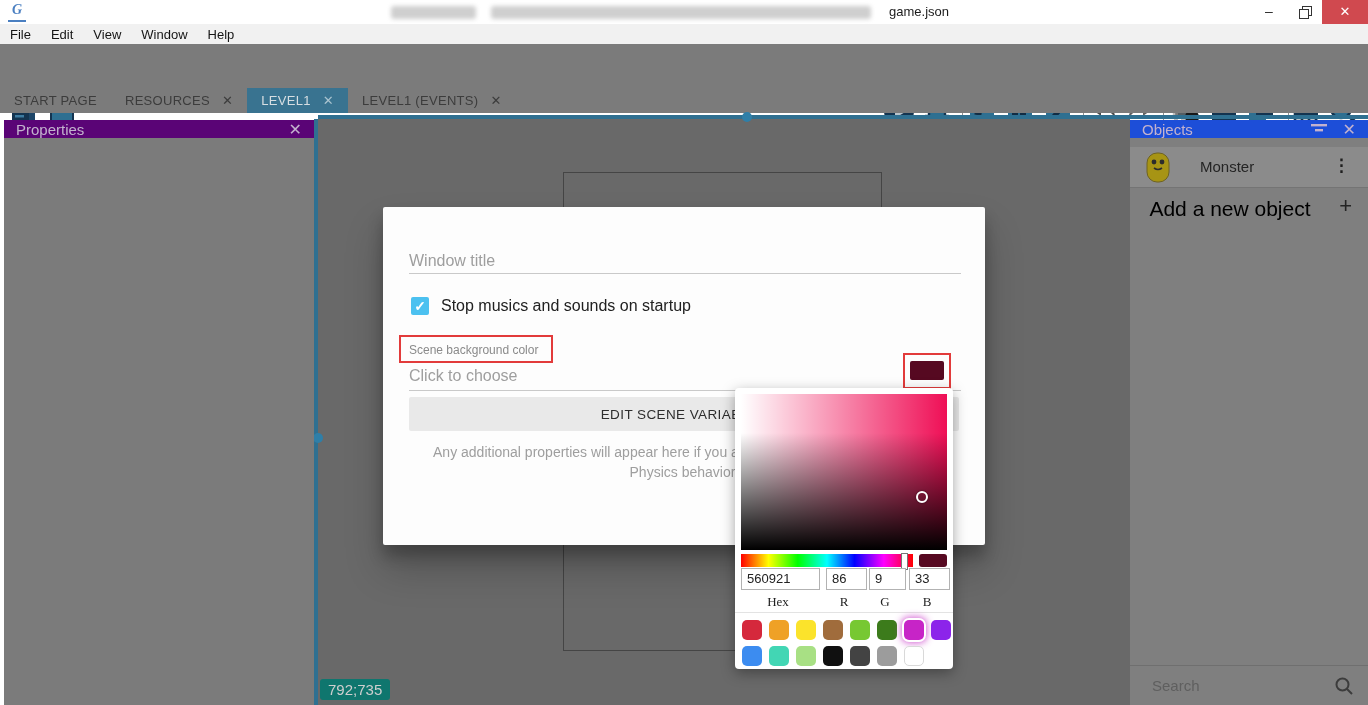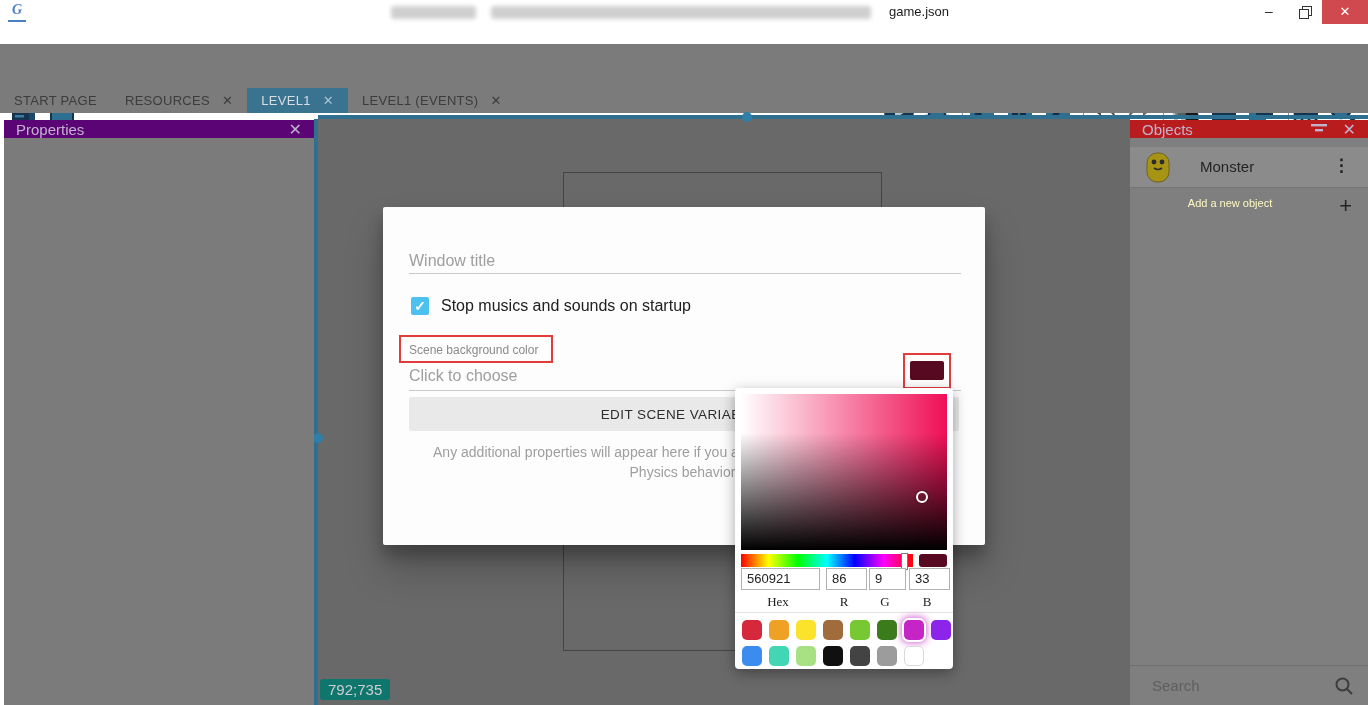--- a/index.html
+++ b/index.html
@@ -38,26 +38,26 @@
   .tealbar-h{left:318px;top:115px;width:1050px;height:4px;background:#2f7091;}
   .tealbar-v{left:314px;top:119px;width:4px;height:586px;background:#2f7091;}
   .handle{width:10px;height:10px;border-radius:50%;background:#2f7fa8;}
   .scene-rect{left:563px;top:172px;width:317px;height:477px;border:1px solid #454545;}
   .coordbadge{left:320px;top:679px;background:#0f766e;color:#cfcfcf;font-size:15px;
               padding:2px 8px;border-radius:3px;}
   .leftpanel{left:4px;top:120px;width:310px;height:585px;background:#7b7b7b;}
   .leftpanel .panelhdr{background:#5a0476;}
   .lp-msg{left:14px;top:288px;width:282px;text-align:center;color:#4f4f4f;font-size:14.5px;line-height:21px;}
   .rightpanel{left:1130px;top:120px;width:238px;height:585px;background:#7f7f7f;}
-  .rightpanel .panelhdr{background:#b91c1c;}
+  .rightpanel .panelhdr{background:#1d4ed8;}
   .objrow{left:0;top:27px;width:238px;height:40px;background:#8b8b8b;border-bottom:1px solid #747474;}
   .objname{left:70px;top:11px;font-size:15px;color:#242424;}
   .dots{right:18px;top:8px;font-size:17px;color:#1f1f1f;font-weight:bold;}
   .addrow{left:0;top:68px;width:238px;height:36px;}
-  .addlabel{left:0;top:9px;width:200px;text-align:center;color:#fef9c3;font-size:11px;}
+  .addlabel{left:0;top:9px;width:200px;text-align:center;color:#000000;font-size:21px;}
   .plus{right:16px;top:5px;font-size:22px;color:#242424;}
   .searchrow{left:0;top:545px;width:238px;height:40px;border-top:1px solid #6f6f6f;}
   .searchph{left:22px;top:11px;color:#5f5f5f;font-size:15px;}
   
   .dialog{left:383px;top:207px;width:602px;height:338px;background:#fdfdfd;border-radius:2px;
           box-shadow:0 11px 15px rgba(0,0,0,.24),0 24px 38px rgba(0,0,0,.22);z-index:30;overflow:hidden;}
   .ph{color:#9e9e9e;font-size:16px;}
   .underline{height:1px;background:#c9c9c9;}
   .chk{width:18px;height:18px;background:#4cc1f0;border-radius:2px;color:#fff;
        font-size:14px;font-weight:bold;text-align:center;line-height:18px;}
@@ -100,20 +100,27 @@
     <div class="abs blurseg" style="left:491px;width:380px;"></div>
     <div class="abs title-file" style="left:889px;">game.json</div>
     <div class="abs wbtn" style="left:1252px;">–</div>
     <div class="abs wbtn" style="left:1288px;">
       <span class="restore-sq" style="left:14px;top:6px;"></span>
       <span class="restore-sq" style="left:11px;top:9px;"></span>
     </div>
     <div class="abs wclose">✕</div>
   </div>
 
+  <div class="abs menubar">
+    <span class="menuitem">File</span>
+    <span class="menuitem">Edit</span>
+    <span class="menuitem">View</span>
+    <span class="menuitem">Window</span>
+    <span class="menuitem">Help</span>
+  </div>
 
   <div class="abs toolbar">
     <div class="tbi" style="left:6px;">
       <svg width="30" height="30" viewBox="0 0 30 30">
         <rect x="3" y="5" width="20" height="20" fill="#143450"></rect>
         <rect x="6" y="9" width="14" height="2.5" fill="#3d7ba0"></rect>
           <rect x="6" y="14" width="14" height="2.5" fill="#3d7ba0"></rect>
         <rect x="6" y="19" width="9" height="2.5" fill="#3d7ba0"></rect>
         <rect x="20" y="8" width="6" height="17" fill="#1d4668"></rect>
       </svg>

